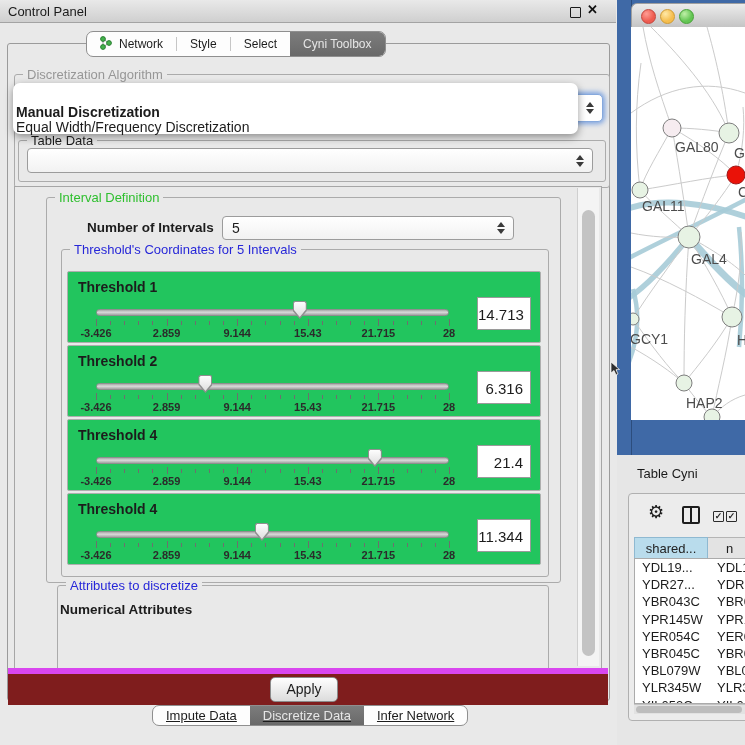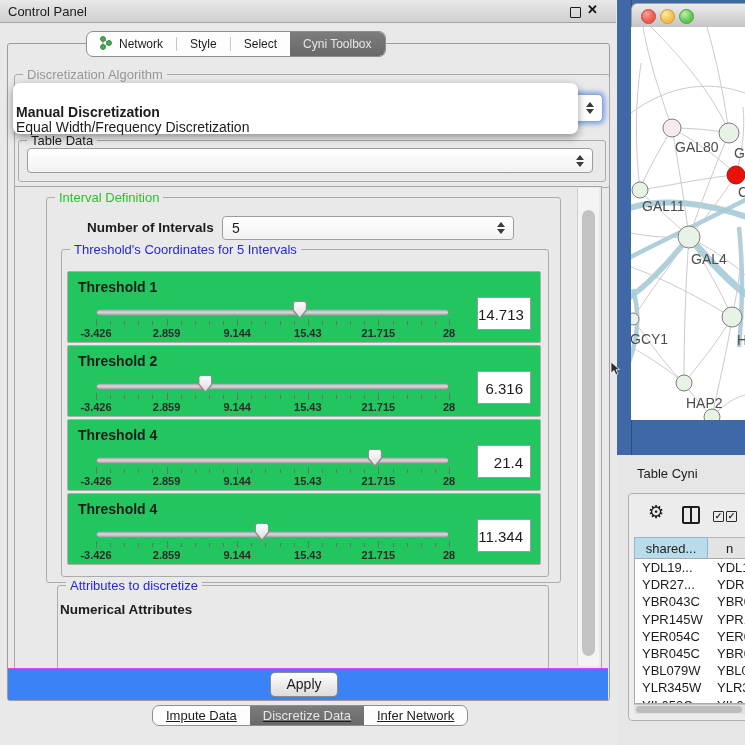--- a/index.html
+++ b/index.html
@@ -82,21 +82,21 @@
      font-size:15px;text-align:right;line-height:33px;padding-right:7px;box-sizing:border-box;}
 
   #group-attrs{position:absolute;left:42px;top:398px;width:490px;height:110px;border:1px solid #ababab;border-radius:3px;}
   #group-attrs>.gtitle{color:#2727d8;}
   #attrs-heading{left:2px;top:16px;font-size:13.5px;font-weight:bold;}
   #attrs-list{left:10px;top:32px;width:468px;height:64px;background:#fff;border:1px solid #9c9c9c;overflow:hidden;}
   .attr-item{padding-left:8px;font-size:13.5px;line-height:19.5px;}
   #attrs-list .sb{position:absolute;right:0;top:0;width:13px;height:100%;background:#f0f0f0;border-left:1px solid #cfcfcf;}
   #attrs-list .sb .thumbv{position:absolute;left:1px;top:2px;width:10px;height:40px;border-radius:5px;background:#b8b8b8;}
 
-  #apply-row{left:8px;top:668px;width:600px;height:31px;border-top:1px solid #d946ef;background:#3b82f6;}
+  #apply-row{left:8px;top:668px;width:600px;height:31px;border-top:6px solid #d946ef;background:#7f1d1d;}
   #apply-btn{left:262px;top:3px;width:66px;height:23px;border:1px solid #8b8b8b;border-radius:5px;
      background:linear-gradient(#fefefe,#dcdcdc);font-size:14px;text-align:center;line-height:22px;}
 
   
   #net-window{left:617px;top:0;width:128px;height:455px;background:#3f69a6;}
   #net-band-left{left:617px;top:0;width:14px;height:455px;background:#3f69a6;border-right:1px solid #2c4d7d;}
   #net-titlebar{left:631px;top:3px;width:114px;height:24px;background:linear-gradient(#ececec,#c3c3c3);
      border-bottom:1px solid #8e8e8e;border-top-left-radius:6px;border-top:1px solid #9f9f9f;border-left:1px solid #9f9f9f;}
   .light{position:absolute;top:5px;width:13px;height:13px;border-radius:50%;}
   #light-red{left:9px;background:radial-gradient(circle at 35% 30%,#ff9d94,#ee5c50 60%);border:1px solid #c2443c;}

